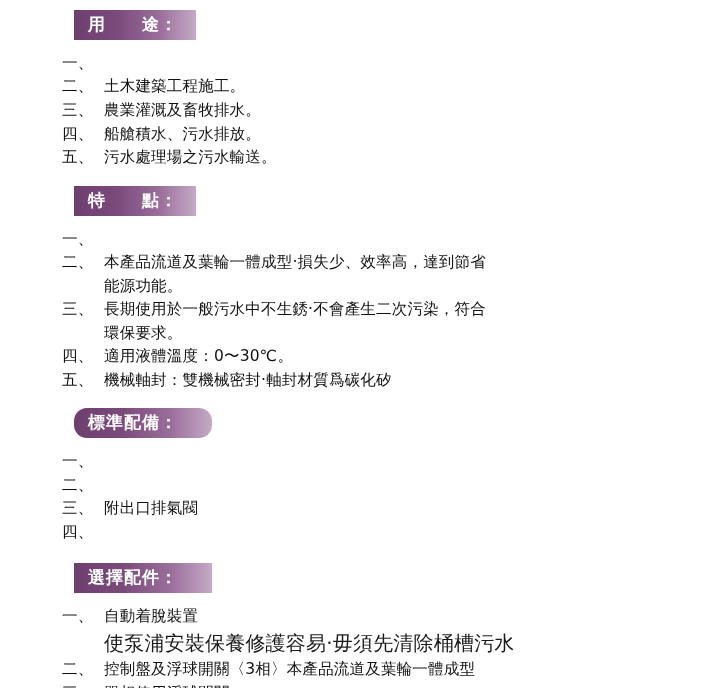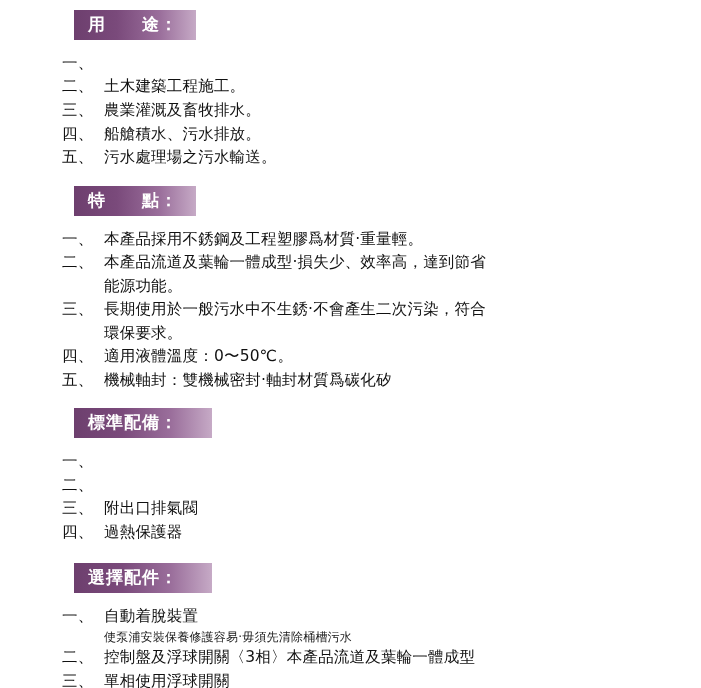--- a/index.html
+++ b/index.html
@@ -58,30 +58,30 @@
     flex: 0 0 auto;
     width: 42px;
     white-space: pre;
   }
   .txt {
     flex: 1 1 auto;
     white-space: pre-line;
   }
   .sub {
     padding-left: 104px;
-    font-size: 12px;
+    font-size: 20px;
     line-height: 1.52;
     letter-spacing: 0.2px;
   }
   
   #sec-usage .heading { margin-top: 10px; }
   #sec-usage .items { margin-top: 12px; }
   #sec-features .heading { margin-top: 16px; text-align: center; }
   #sec-features .items { margin-top: 12px; }
-  #sec-standard .heading { margin-top: 16px; }
+  #sec-standard .heading { margin-top: 16px; border-radius: 13px; }
   #sec-standard .items { margin-top: 12px; }
   #sec-optional .heading { margin-top: 18px; }
   #sec-optional .items { margin-top: 12px; }
 </style>
 </head>
 <body>
 
 <div class="page">
 
   <section class="section" id="sec-usage">
@@ -107,35 +107,34 @@
         <span class="txt">污水處理場之污水輸送。</span>
       </li>
     </ul>
   </section>
 
   <section class="section" id="sec-features">
     <div class="heading">特　　點：</div>
     <ul class="items">
       <li class="item">
         <span class="num">一、</span>
-        <span class="txt">本產品採用不銹鋼及工程塑膠爲材質‧重量輕。</span>
       </li>
       <li class="item">
         <span class="num">二、</span>
         <span class="txt">本產品流道及葉輪一體成型‧損失少、效率高，達到節省
 能源功能。</span>
       </li>
       <li class="item">
         <span class="num">三、</span>
         <span class="txt">長期使用於一般污水中不生銹‧不會產生二次污染，符合
 環保要求。</span>
       </li>
       <li class="item">
         <span class="num">四、</span>
-        <span class="txt">適用液體溫度：0〜50℃。</span>
+        <span class="txt">適用液體溫度：0〜30℃。</span>
       </li>
       <li class="item">
         <span class="num">五、</span>
         <span class="txt">機械軸封：雙機械密封‧軸封材質爲碳化矽</span>
       </li>
     </ul>
   </section>
 
   <section class="section" id="sec-standard">
     <div class="heading wide">標準配備：</div>
@@ -145,21 +144,20 @@
       </li>
       <li class="item">
         <span class="num">二、</span>
       </li>
       <li class="item">
         <span class="num">三、</span>
         <span class="txt">附出口排氣閥</span>
       </li>
       <li class="item">
         <span class="num">四、</span>
-        <span class="txt">過熱保護器</span>
       </li>
     </ul>
   </section>
 
   <section class="section" id="sec-optional">
     <div class="heading wide">選擇配件：</div>
     <ul class="items">
       <li class="item">
         <span class="num">一、</span>
         <span class="txt">自動着脫裝置</span>

